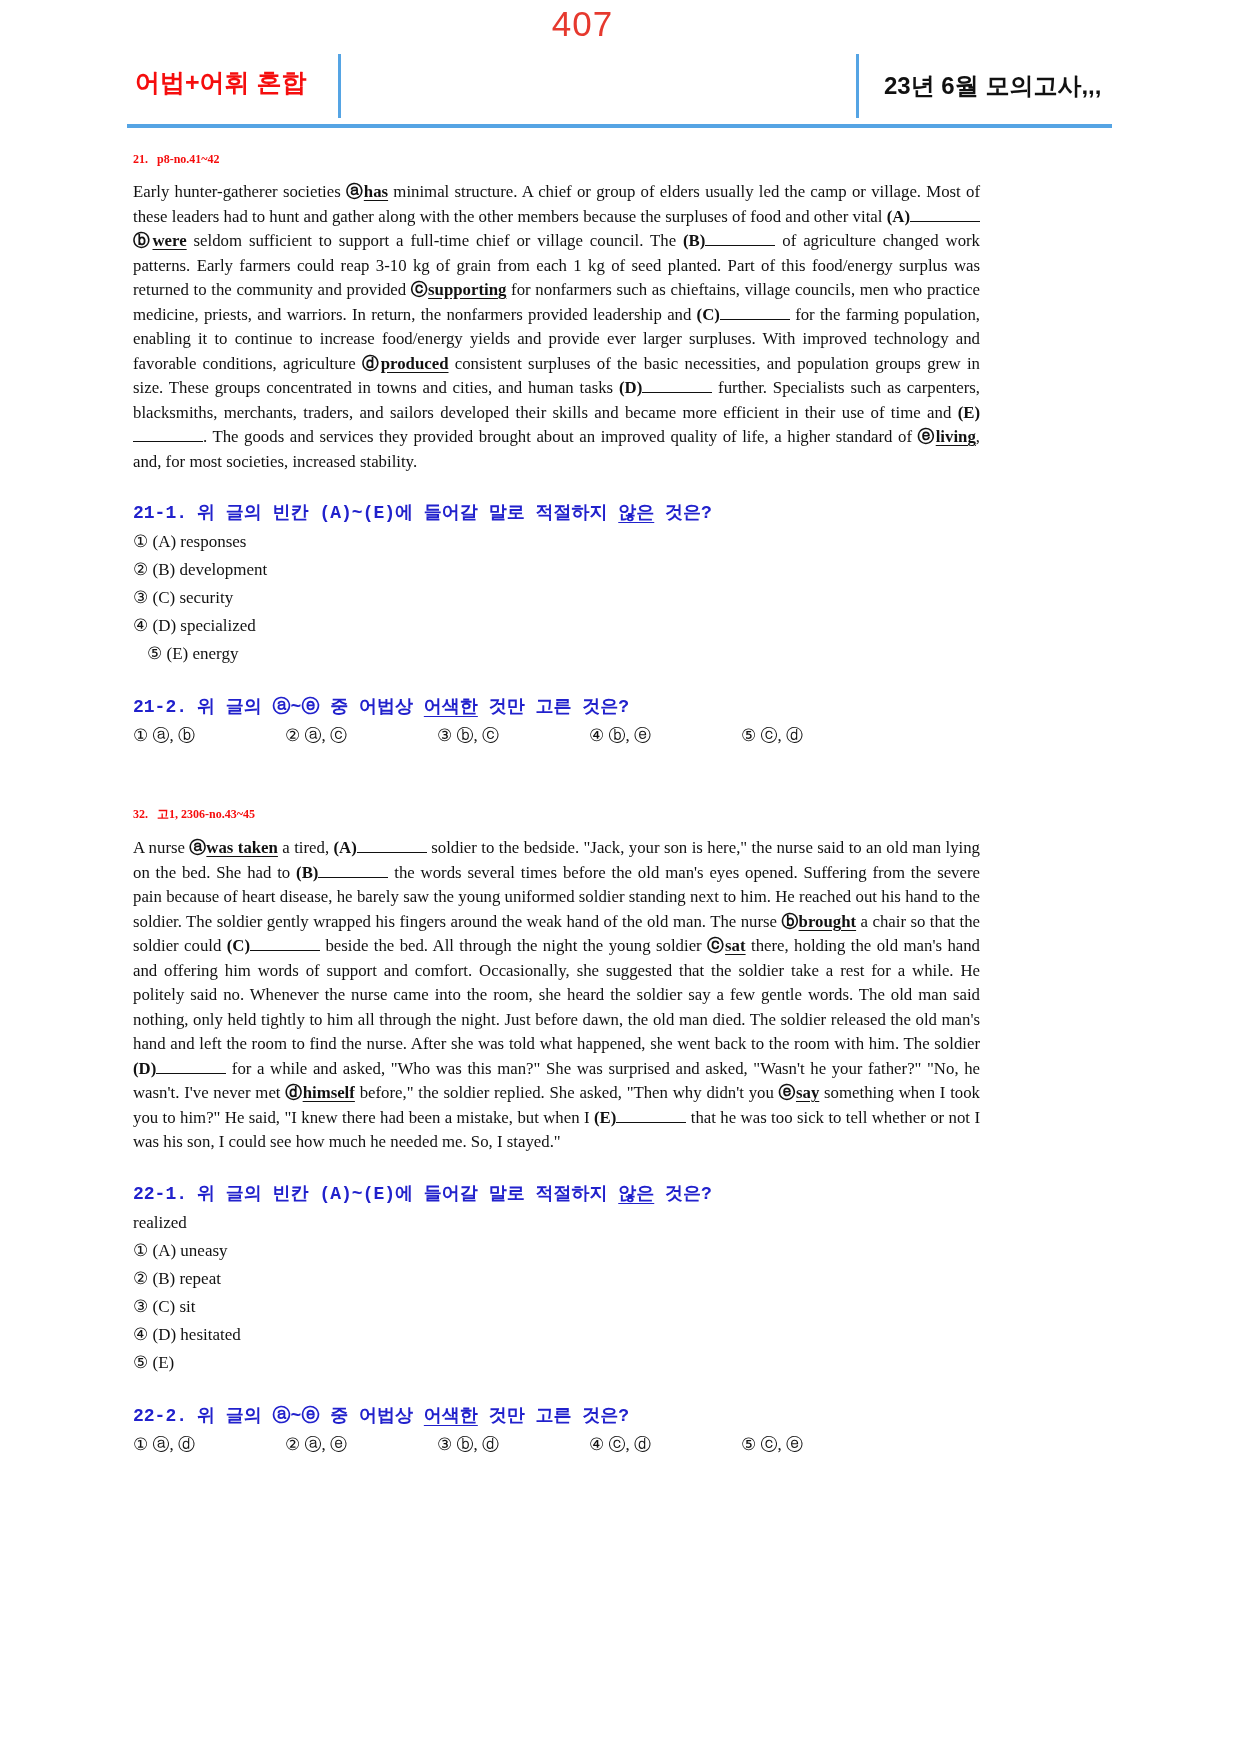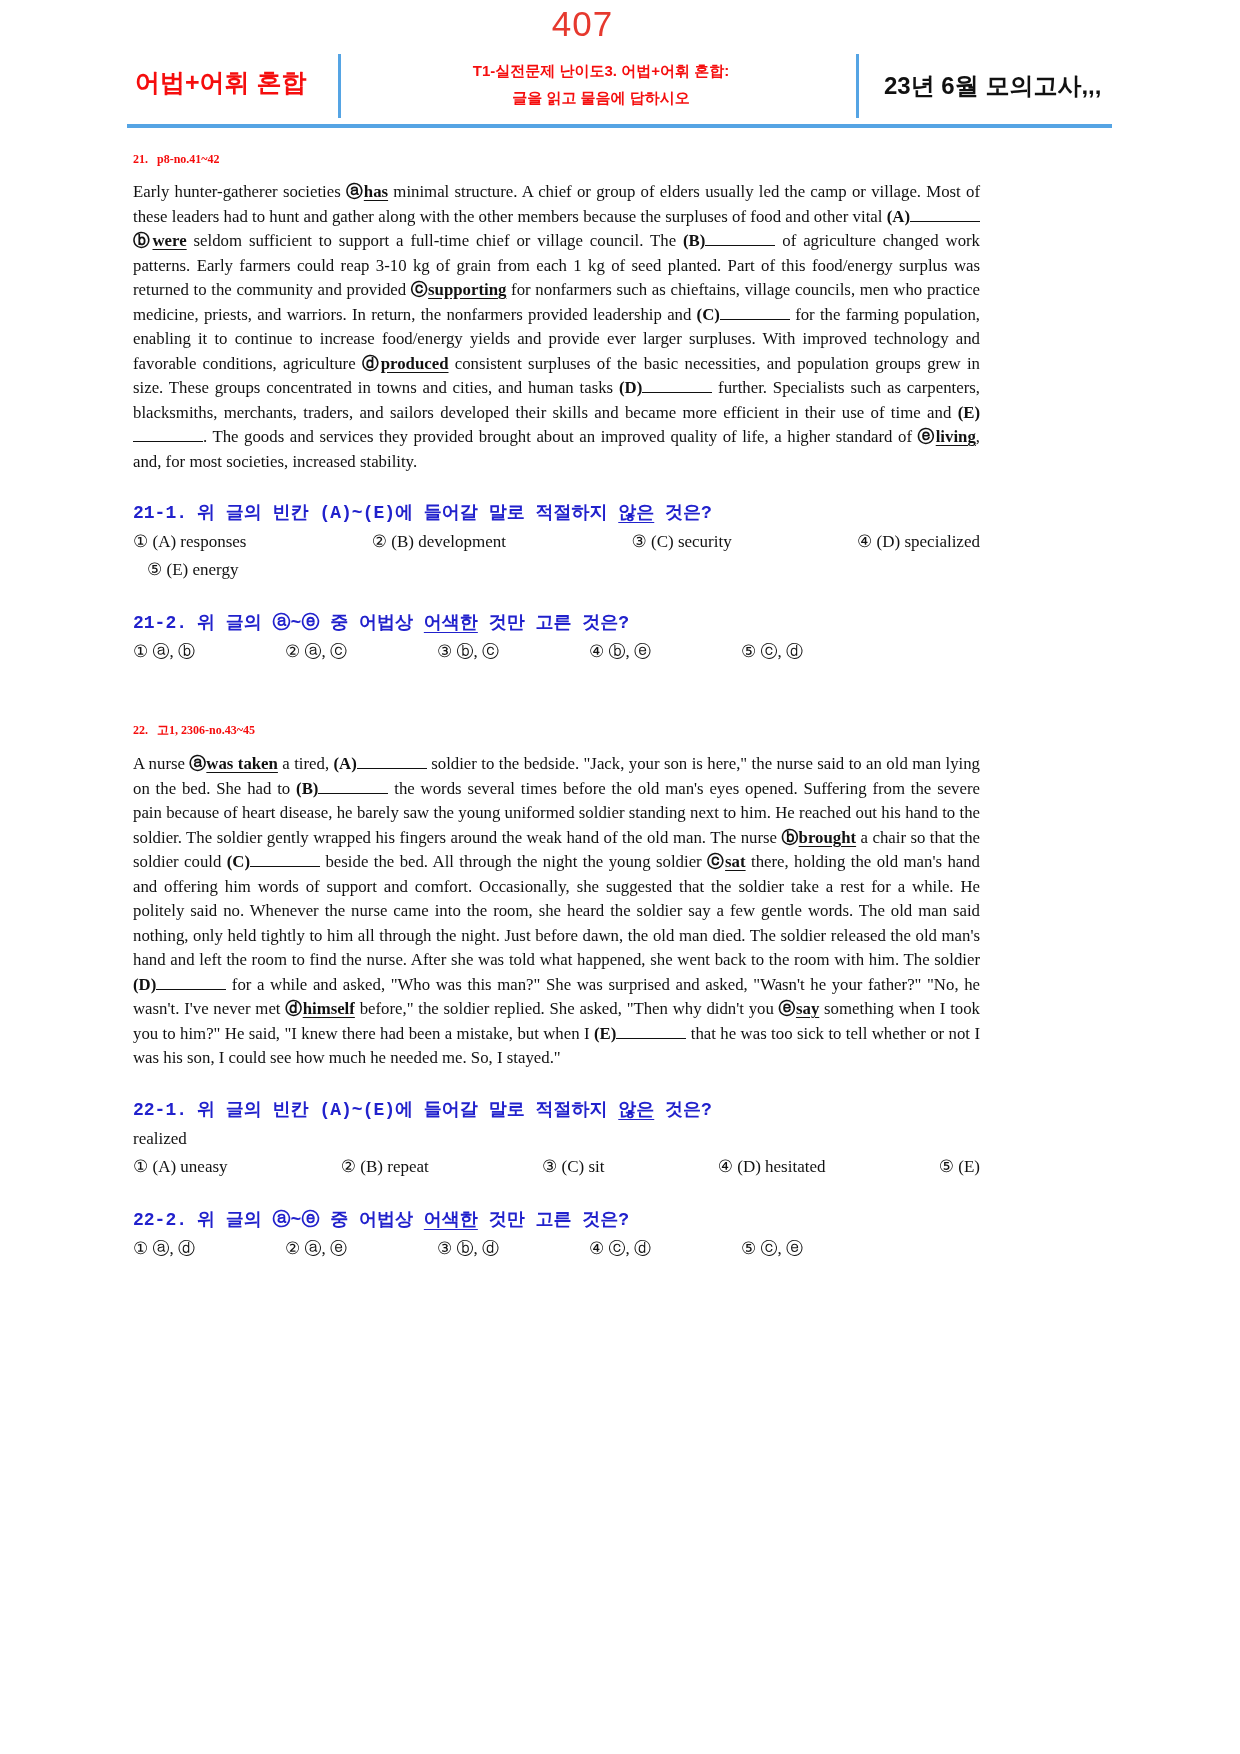--- a/index.html
+++ b/index.html
@@ -25,45 +25,41 @@
   .q-title{margin:0;font-size:12px;font-weight:bold;color:var(--red,#f50d0d);}
   .q-num{margin-right:9px;}
   .passage{margin:13px 0 0 0;font-size:16.8px;line-height:24.5px;text-align:justify;}
   .circ{font-weight:bold;}
   .mword{font-weight:bold;text-decoration:underline;text-underline-offset:3px;}
   .blank{display:inline-block;width:70px;height:4px;border-bottom:1.4px solid #111;}
   .subq-title{margin:26px 0 4px 0;font-size:18px;font-weight:bold;color:var(--blue,#2121cc);font-family:Liberation Mono, monospace;}
   .subq-label{margin-right:10px;}
   .u{text-decoration:underline;text-underline-offset:4px;}
   .opt-row{font-size:17px;line-height:28px;}
-  .opt-row.spread{display:flex;justify-content:space-between;}
+  .opt-row.spread{display:flex;justify-content:space-between;flex-direction:column;}
   .opt-row.tabbed .opt{display:inline-block;width:152px;}
   .opt-row.indent{padding-left:14px;}
   .q22{margin-top:56px;}
   .f-bar{top:1642px;height:38px;}
   .fb1{left:259px;}
   .fb2{left:893px;}
   .footer-page{position:absolute;left:1045px;top:1704px;width:80px;
         font-family:"Liberation Sans","DejaVu Sans",sans-serif;font-size:17px;color:#222;}
   .bottom-num{position:absolute;left:1176px;top:1710px;
         font-family:"Liberation Sans","DejaVu Sans",sans-serif;font-size:36px;color:var(--page-red,#e6392e);}
 </style>
 </head>
 <body>
 
 <div class="page">
 
   <div class="top-num">407</div>
 
   <div class="h-left">어법+어휘 혼합</div>
   <div class="vbar vb1"></div>
-  <div class="h-center">
-    <div>T1-실전문제 난이도3. 어법+어휘 혼합:</div>
-    <div>글을 읽고 물음에 답하시오</div>
-  </div>
   <div class="vbar vb2"></div>
   <div class="h-right">23년 6월 모의고사,,,</div>
 
   <div class="hrule rule-top"></div>
 
   <div class="content">
 
     <section>
       <h3 class="q-title">
         <span class="q-num">21.</span><span class="q-src">p8-no.41~42</span>
@@ -90,21 +86,21 @@
           <span class="subq-label">21-2.</span><span class="subq-prompt">위 글의 ⓐ~ⓔ 중 어법상 <span class="u">어색한</span> 것만 고른 것은?</span>
         </h4>
         <div class="options">
             <div class="opt-row tabbed"><span class="opt">① ⓐ, ⓑ</span><span class="opt">② ⓐ, ⓒ</span><span class="opt">③ ⓑ, ⓒ</span><span class="opt">④ ⓑ, ⓔ</span><span class="opt">⑤ ⓒ, ⓓ</span></div>
           </div>
       </div>
     </section>
 
     <section class="q22">
       <h3 class="q-title">
-        <span class="q-num">22.</span><span class="q-src">고1, 2306-no.43~45</span>
+        <span class="q-num">32.</span><span class="q-src">고1, 2306-no.43~45</span>
       </h3>
       <p class="passage">A nurse <span class="circ">ⓐ</span><span class="mword">was taken</span> a tired, <b>(A)</b><span class="blank"></span> soldier to the bedside. "Jack, your son is here," the nurse said to an old man lying on the bed. She had to <b>(B)</b><span class="blank"></span> the words several times before the old man's eyes opened. Suffering from the severe pain because of heart disease, he barely saw the young uniformed soldier standing next to him. He reached out his hand to the soldier. The soldier gently wrapped his fingers around the weak hand of the old man. The nurse <span class="circ">ⓑ</span><span class="mword">brought</span> a chair so that the soldier could <b>(C)</b><span class="blank"></span> beside the bed. All through the night the young soldier <span class="circ">ⓒ</span><span class="mword">sat</span> there, holding the old man's hand and offering him words of support and comfort. Occasionally, she suggested that the soldier take a rest for a while. He politely said no. Whenever the nurse came into the room, she heard the soldier say a few gentle words. The old man said nothing, only held tightly to him all through the night. Just before dawn, the old man died. The soldier released the old man's hand and left the room to find the nurse. After she was told what happened, she went back to the room with him. The soldier <b>(D)</b><span class="blank"></span> for a while and asked, "Who was this man?" She was surprised and asked, "Wasn't he your father?" "No, he wasn't. I've never met <span class="circ">ⓓ</span><span class="mword">himself</span> before," the soldier replied. She asked, "Then why didn't you <span class="circ">ⓔ</span><span class="mword">say</span> something when I took you to him?" He said, "I knew there had been a mistake, but when I <b>(E)</b><span class="blank"></span> that he was too sick to tell whether or not I was his son, I could see how much he needed me. So, I stayed."</p>
 
       <div>
         <h4 class="subq-title">
           <span class="subq-label">22-1.</span><span class="subq-prompt">위 글의 빈칸 (A)~(E)에 들어갈 말로 적절하지 <span class="u">않은</span> 것은?</span>
         </h4>
         <div class="options">
             <div class="opt-row"><span class="opt">realized</span></div>
             <div class="opt-row spread">

